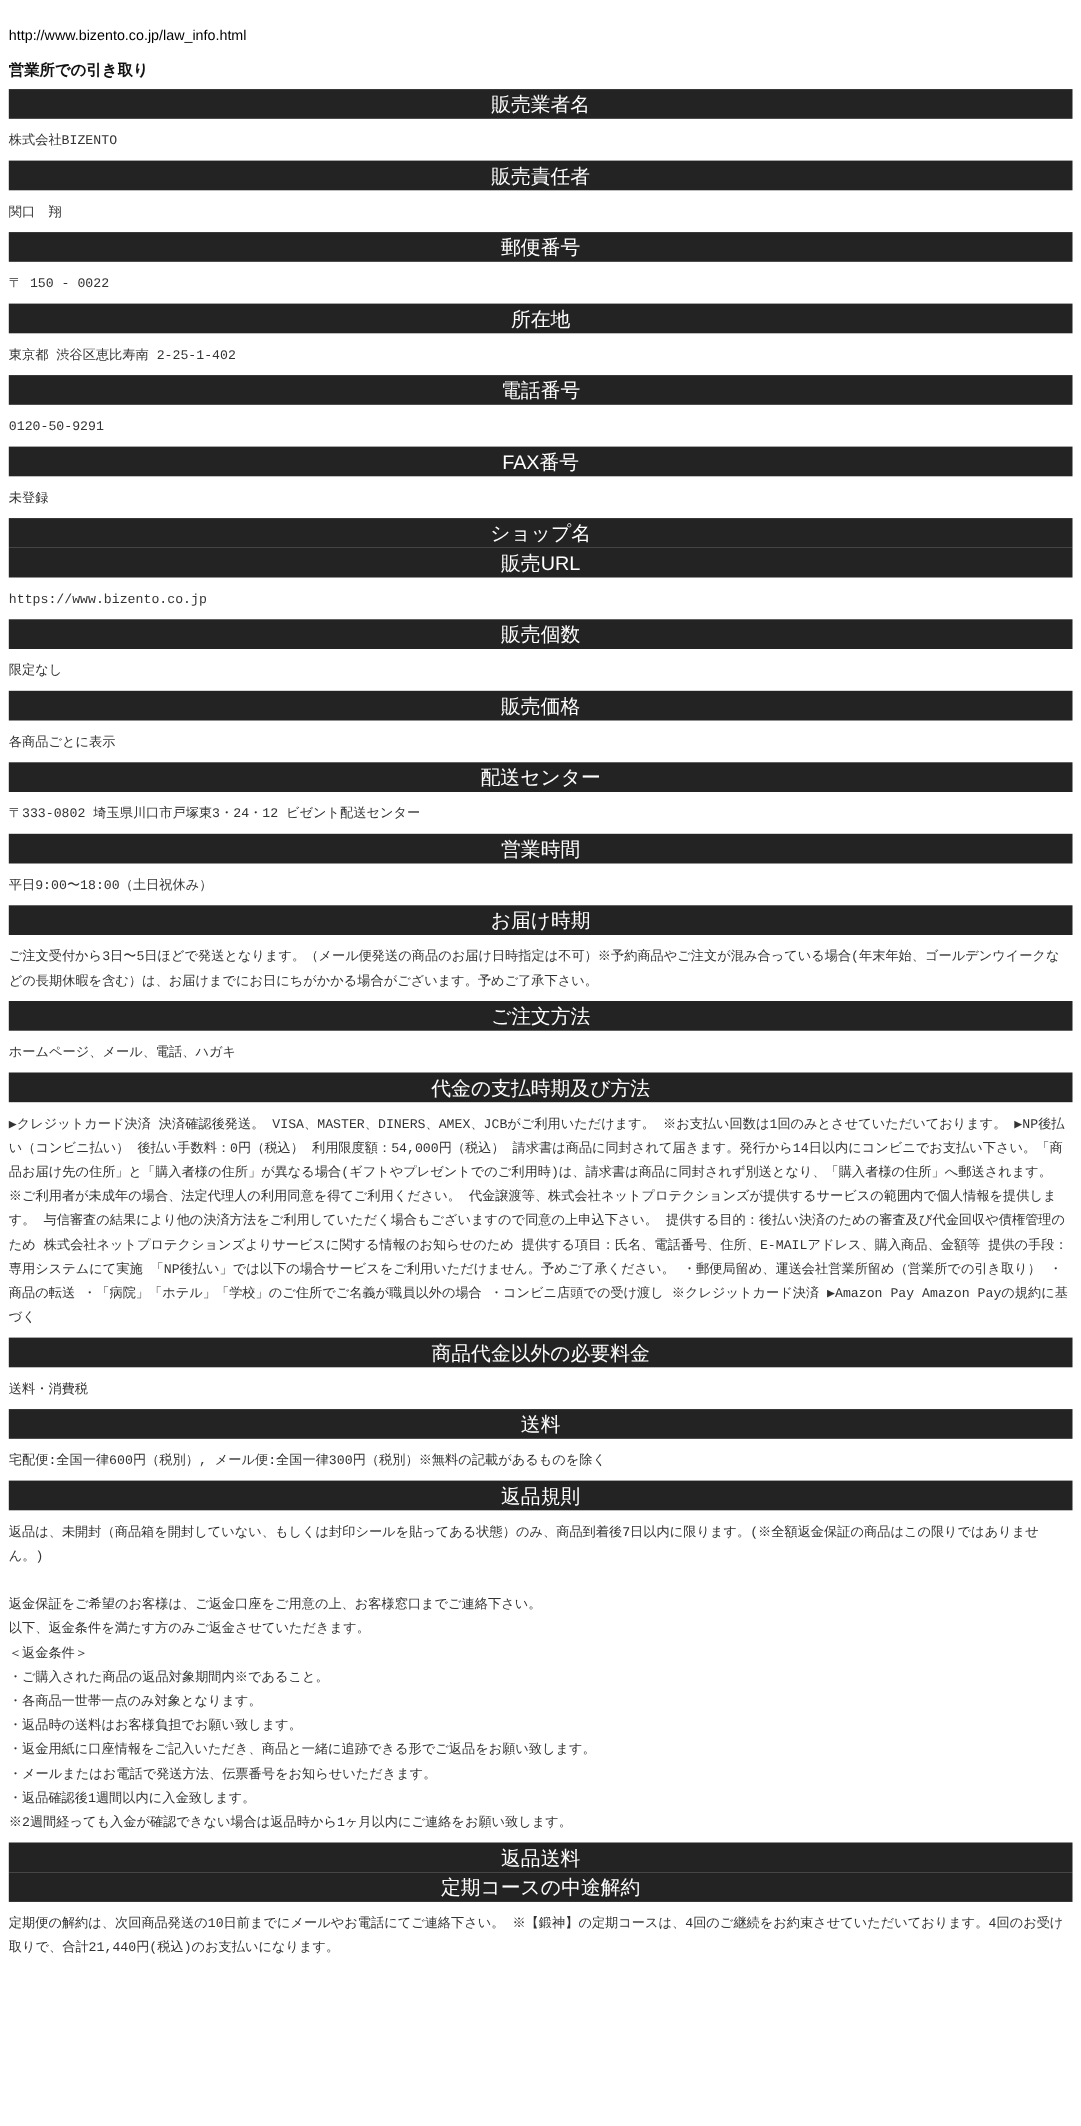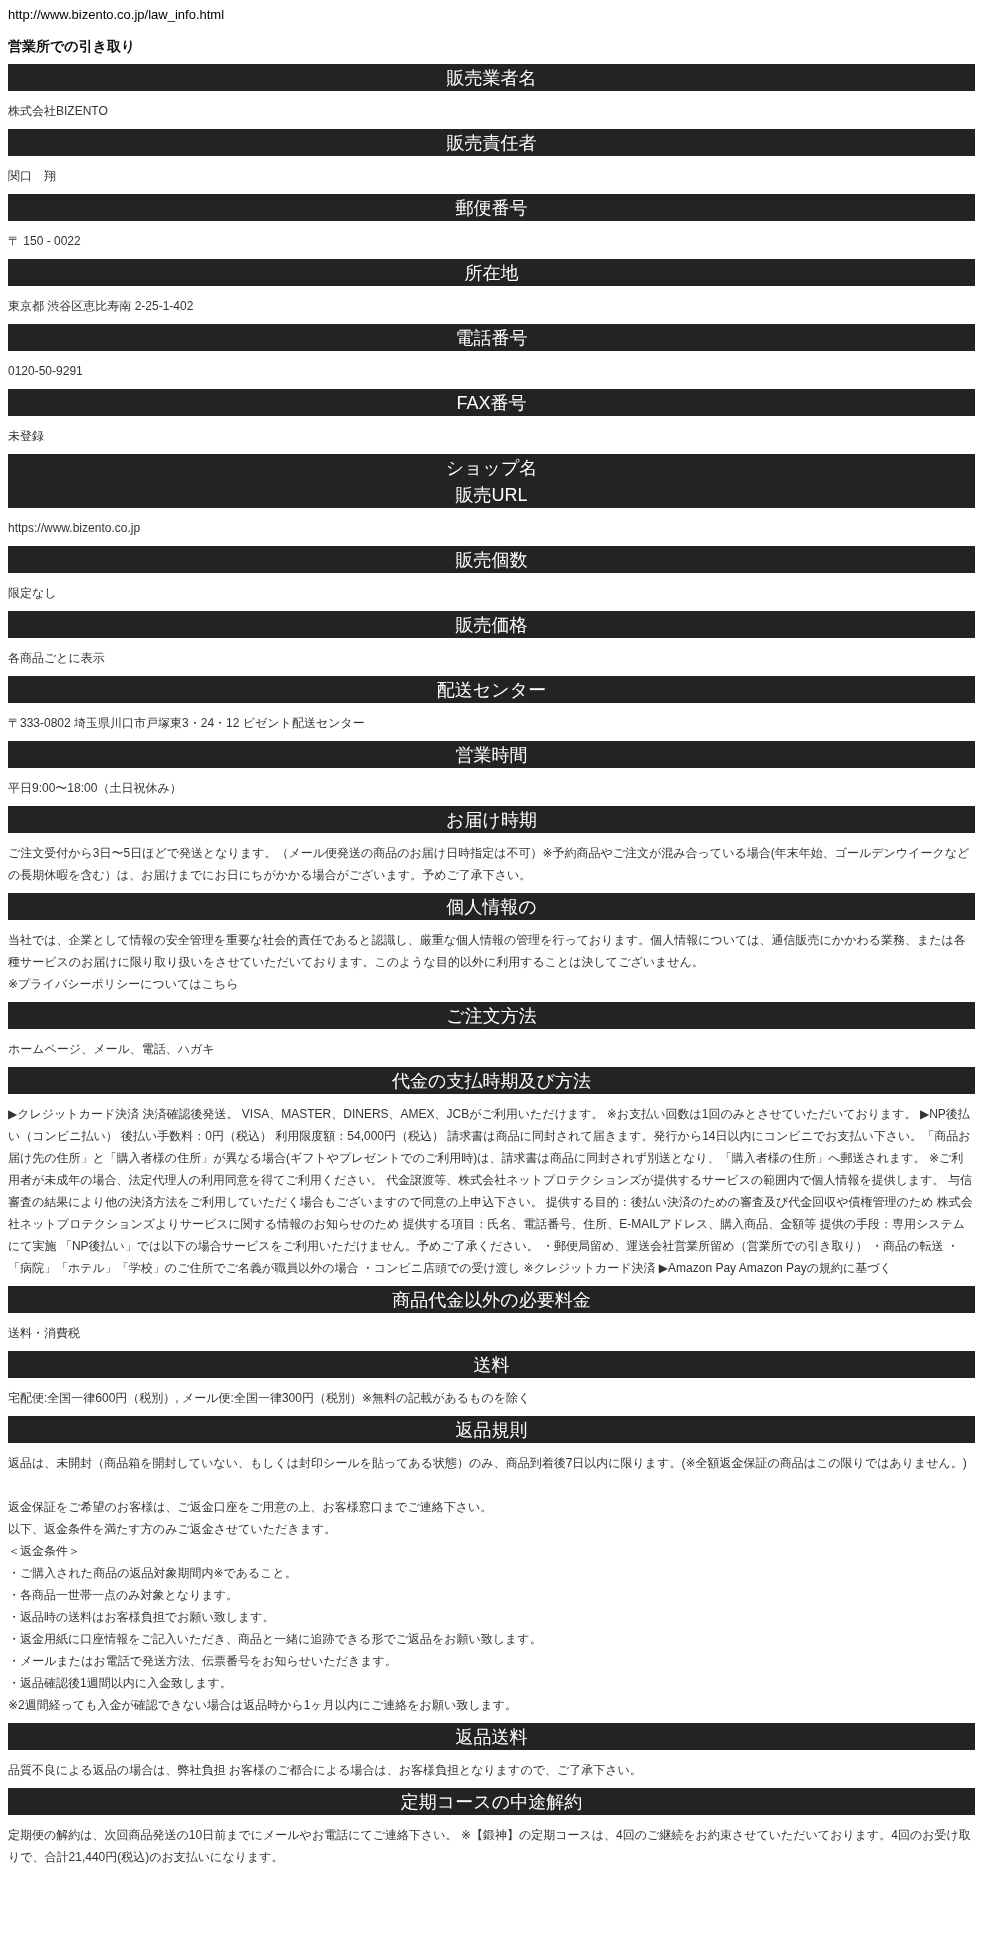--- a/index.html
+++ b/index.html
@@ -6,21 +6,21 @@
     margin: 0;
     padding: 0;
     background: #ffffff;
     font-family: "Liberation Sans", "DejaVu Sans", sans-serif;
   }
   body {
     width: 983px;
     color: #333333;
   }
   .page {
-    padding: 7px 8px 0 8px;
+    padding: 24px 8px 0 8px;
   }
   .url-line {
     font-size: 13px;
     line-height: 15px;
     color: #000000;
     margin: 0;
   }
   .page-title {
     font-size: 14px;
     line-height: 17px;
@@ -39,20 +39,21 @@
   }
   .section-content {
     margin: 9px 0 7px 0;
     font-size: 12px;
     color: #333333;
   }
   .section-content p {
     margin: 0;
     line-height: 22px;
     min-height: 22px;
+    font-family: Liberation Mono, monospace;
   }
 </style>
 </head>
 <body>
 
 <div class="page">
   <p class="url-line">http://www.bizento.co.jp/law_info.html</p>
   <h1 class="page-title">営業所での引き取り</h1>
   <div id="sections">
   <div class="section">
@@ -162,29 +163,20 @@
 
   <div class="section">
     <div class="section-bar">
       <span>お届け時期</span>
     </div>
     <div class="section-content">
           <p>ご注文受付から3日〜5日ほどで発送となります。（メール便発送の商品のお届け日時指定は不可）※予約商品やご注文が混み合っている場合(年末年始、ゴールデンウイークなどの長期休暇を含む）は、お届けまでにお日にちがかかる場合がございます。予めご了承下さい。</p>
         </div>
   </div>
 
-  <div class="section">
-    <div class="section-bar">
-      <span>個人情報の</span>
-    </div>
-    <div class="section-content">
-          <p>当社では、企業として情報の安全管理を重要な社会的責任であると認識し、厳重な個人情報の管理を行っております。個人情報については、通信販売にかかわる業務、または各種サービスのお届けに限り取り扱いをさせていただいております。このような目的以外に利用することは決してございません。</p>
-          <p>※プライバシーポリシーについてはこちら</p>
-        </div>
-  </div>
 
   <div class="section">
     <div class="section-bar">
       <span>ご注文方法</span>
     </div>
     <div class="section-content">
           <p>ホームページ、メール、電話、ハガキ</p>
         </div>
   </div>
 
@@ -232,23 +224,20 @@
           <p>・メールまたはお電話で発送方法、伝票番号をお知らせいただきます。</p>
           <p>・返品確認後1週間以内に入金致します。</p>
           <p>※2週間経っても入金が確認できない場合は返品時から1ヶ月以内にご連絡をお願い致します。</p>
         </div>
   </div>
 
   <div class="section">
     <div class="section-bar">
       <span>返品送料</span>
     </div>
-    <div class="section-content">
-          <p>品質不良による返品の場合は、弊社負担 お客様のご都合による場合は、お客様負担となりますので、ご了承下さい。</p>
-        </div>
   </div>
 
   <div class="section">
     <div class="section-bar">
       <span>定期コースの中途解約</span>
     </div>
     <div class="section-content">
           <p>定期便の解約は、次回商品発送の10日前までにメールやお電話にてご連絡下さい。 ※【鍛神】の定期コースは、4回のご継続をお約束させていただいております。4回のお受け取りで、合計21,440円(税込)のお支払いになります。</p>
         </div>
   </div>

